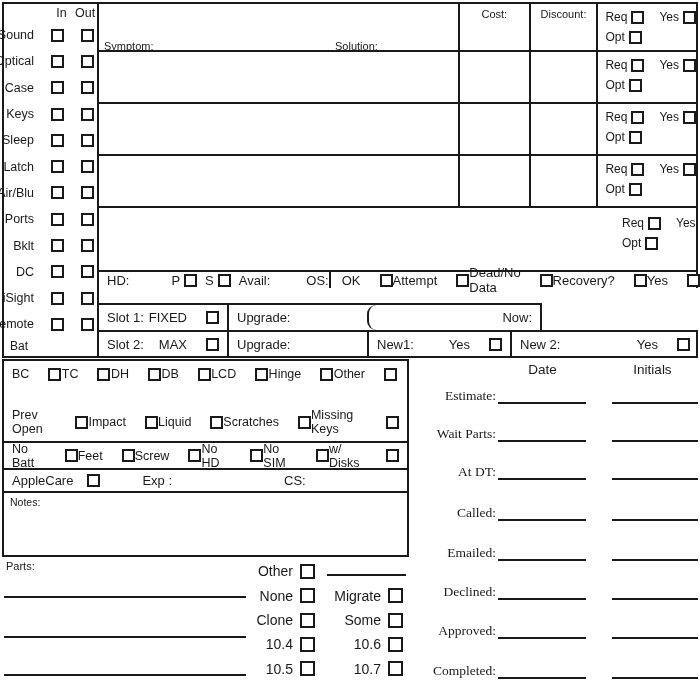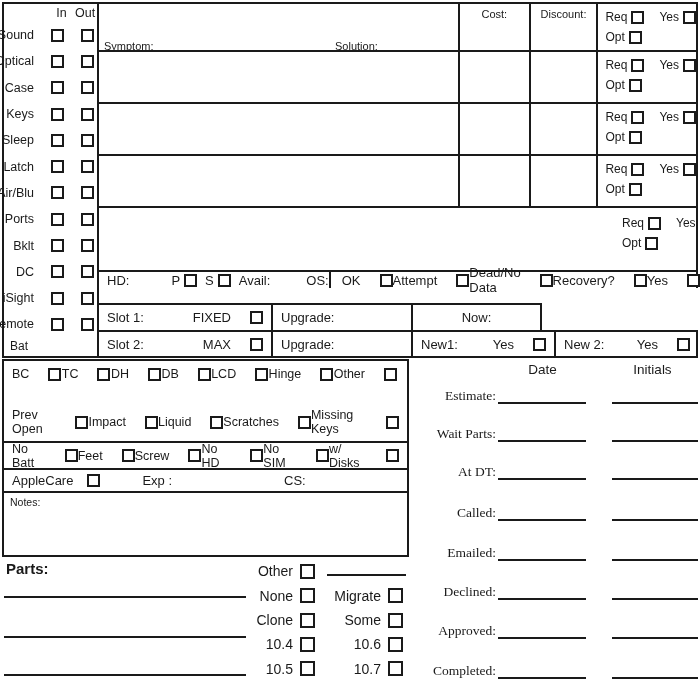--- a/index.html
+++ b/index.html
@@ -46,43 +46,43 @@
   .hd-left > * { margin-left:8px; }
   .hd-left .m-big { margin-left:42px; }
   .hd-left .m-os { margin-left:36px; }
   .hd-left .cb { margin-left:4px; }
 
   
   #slot1 { position:absolute; left:97px; top:303px; width:445px; height:27px;
            border:2px solid #1a1a1a; border-bottom:none; display:flex; font-size:13px; }
   #slot2 { position:absolute; left:97px; top:330px; width:601px; height:28px;
            border:2px solid #1a1a1a; display:flex; font-size:13px; }
-  .sl-a { width:172px; display:flex; align-items:center; justify-content:space-between; padding:0 8px; }
+  .sl-a { width:128px; display:flex; align-items:center; justify-content:space-between; padding:0 8px; }
   .sl-b { width:140px; border-left:2px solid #1a1a1a; display:flex; align-items:center; padding-left:8px; }
   .sl-c { width:143px; border-left:2px solid #1a1a1a; display:flex; align-items:center; justify-content:space-between; padding:0 8px; }
   .sl-d { flex:1; border-left:2px solid #1a1a1a; display:flex; align-items:center; justify-content:space-between; padding:0 6px 0 8px; }
-  #slot1 .sl-c { flex:1; border-left:2px solid #1a1a1a; justify-content:center; }
+  #slot1 .sl-c { flex:1; border-left:2px solid #1a1a1a; justify-content:flex-end;border-radius:9px; }
 
   
   #condition { position:absolute; left:2px; top:359px; width:407px; height:198px;
                border:2px solid #1a1a1a; display:flex; flex-direction:column; font-size:12.5px; }
   .c-top { height:82px; border-bottom:2px solid #1a1a1a; display:flex; flex-direction:column; justify-content:space-between; }
   .bc-row { display:flex; justify-content:space-between; align-items:center; padding:6px 10px 0 8px; }
   .prev-row { display:flex; justify-content:space-between; align-items:center; padding:0 8px 5px 8px; }
   .nobatt-row { height:27px; border-bottom:2px solid #1a1a1a; display:flex; justify-content:space-between; align-items:center; padding:0 8px; }
   .apple-row { height:23px; border-bottom:2px solid #1a1a1a; display:flex; align-items:center; font-size:13px; }
   .apple-row .a-lbl { margin-left:8px;text-align:right; }
   .apple-row .cb { margin-left:14px; }
   .apple-row .a-exp { margin-left:42px; }
   .apple-row .a-cs { margin-left:112px; }
   .notes-area { flex:1; font-size:10.5px; padding:3px 6px; }
 
   
   #parts { position:absolute; left:2px; top:560px; width:250px; height:121px; }
-  .parts-label { font-size:15px; padding-left:4px;font-weight:bold; }
+  .parts-label { font-size:11px; padding-left:4px; }
   .p-line { position:absolute; left:2px; width:242px; height:0; border-bottom:2px solid #1a1a1a; }
 
   
   #os { position:absolute; left:228px; top:559px; width:180px; height:122px;
         display:flex; flex-direction:column; font-size:14px; }
   .os-row { display:flex; height:25px; align-items:center; }
   .os-c1, .os-c2 { display:flex; justify-content:flex-end; align-items:center; gap:7px; }
   .os-c1 { width:87px; } .os-c2 { width:88px; }
   .os-line { flex:1; border-bottom:2px solid #1a1a1a; height:15px; margin:0 2px 6px 12px; }
 

